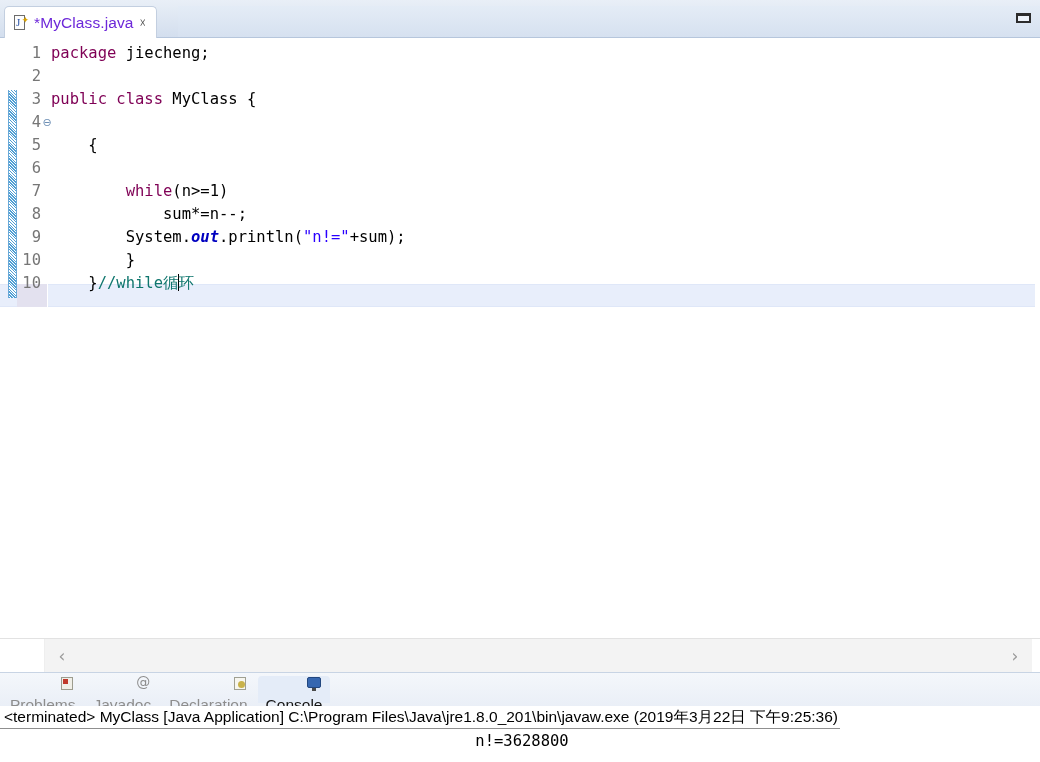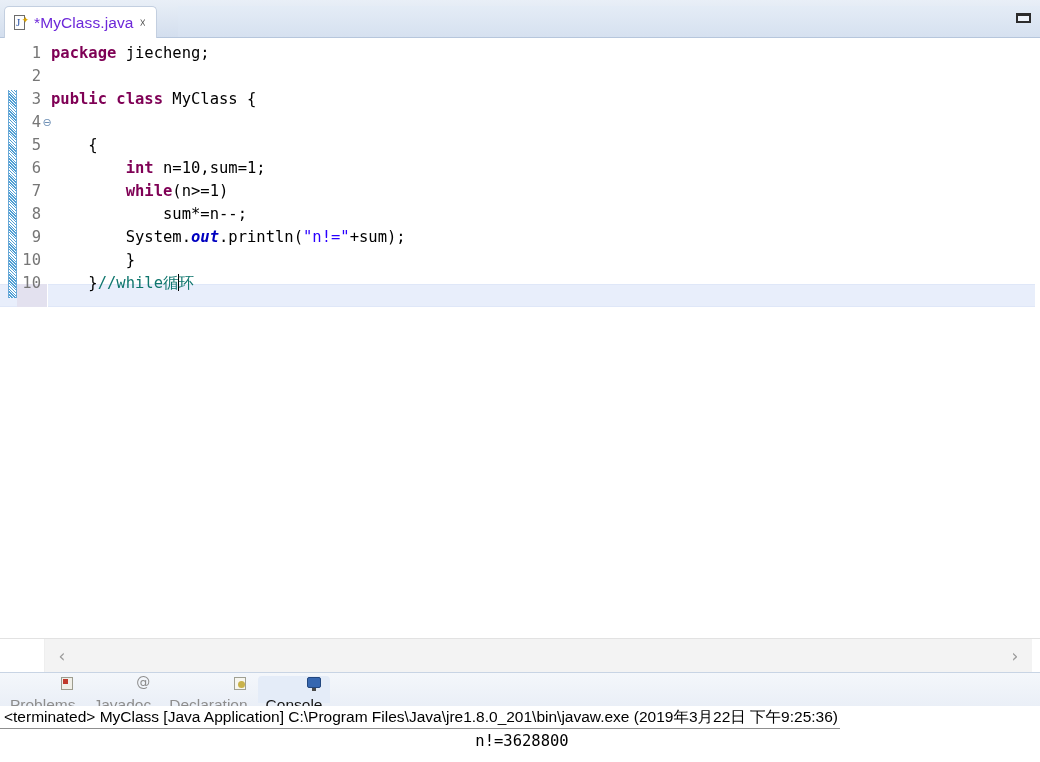--- a/index.html
+++ b/index.html
@@ -179,21 +179,21 @@
   .line-code {
     position: absolute;
     left: 51px;
     font-family: "DejaVu Sans Mono", monospace;
     font-size: 15.5px;
     line-height: 23px;
     color: #000000;
     white-space: pre;
   }
 
-  .kw  { color: #7f0055; font-weight: bold; }
+  .kw  { color: #7f0055; font-weight: normal; }
   .str { color: #2a00ff; }
   .cmt { color: #0f766e; }
   .fld { color: #0000c0; font-weight: bold; font-style: italic; }
   .pln { color: #000000; }
 
   #current-line-hl {
     position: absolute;
     left: 0;
     top: 246px;
     width: 1035px;
@@ -404,21 +404,21 @@
     <div id="current-line-hl"></div>
     <div id="current-line-gutter-hl"></div>
     <div id="change-bar"></div>
     <div id="gutter-sep"></div>
     <div id="code-lines">
         <div class="code-line" style="top: 4px;"><span class="line-no">1</span><span class="line-code"><span class="kw">package</span><span class="pln"> jiecheng;</span></span></div>
         <div class="code-line" style="top: 27px;"><span class="line-no">2</span><span class="line-code"><span class="pln"></span></span></div>
         <div class="code-line" style="top: 50px;"><span class="line-no">3</span><span class="line-code"><span class="kw">public class</span><span class="pln"> MyClass {</span></span></div>
         <div class="code-line" style="top: 73px;"><span class="line-no">4</span><span class="fold-marker">⊖</span></div>
         <div class="code-line" style="top: 96px;"><span class="line-no">5</span><span class="line-code"><span class="pln">    {</span></span></div>
-        <div class="code-line" style="top: 119px;"><span class="line-no">6</span><span class="line-code"><span class="pln">        </span><span class="kw">int</span><span class="pln"> n=10,sum=1;</span></span></div>
+        <div class="code-line" style="top: 119px;"><span class="line-no">6</span></div>
         <div class="code-line" style="top: 142px;"><span class="line-no">7</span><span class="line-code"><span class="pln">        </span><span class="kw">while</span><span class="pln">(n&gt;=1)</span></span></div>
         <div class="code-line" style="top: 165px;"><span class="line-no">8</span><span class="line-code"><span class="pln">            sum*=n--;</span></span></div>
         <div class="code-line" style="top: 188px;"><span class="line-no">9</span><span class="line-code"><span class="pln">        System.</span><span class="fld">out</span><span class="pln">.println(</span><span class="str">"n!="</span><span class="pln">+sum);</span></span></div>
         <div class="code-line" style="top: 211px;"><span class="line-no">10</span><span class="line-code"><span class="pln">        }</span></span></div>
         <div class="code-line" style="top: 234px;"><span class="line-no">10</span><span class="line-code"><span class="pln">    }</span><span class="cmt">//while循</span><span class="caret"></span><span class="cmt">环</span></span></div>
       </div>
   </div>
 
   <div id="editor-hscroll">
     <div id="hscroll-left-cap"></div>

